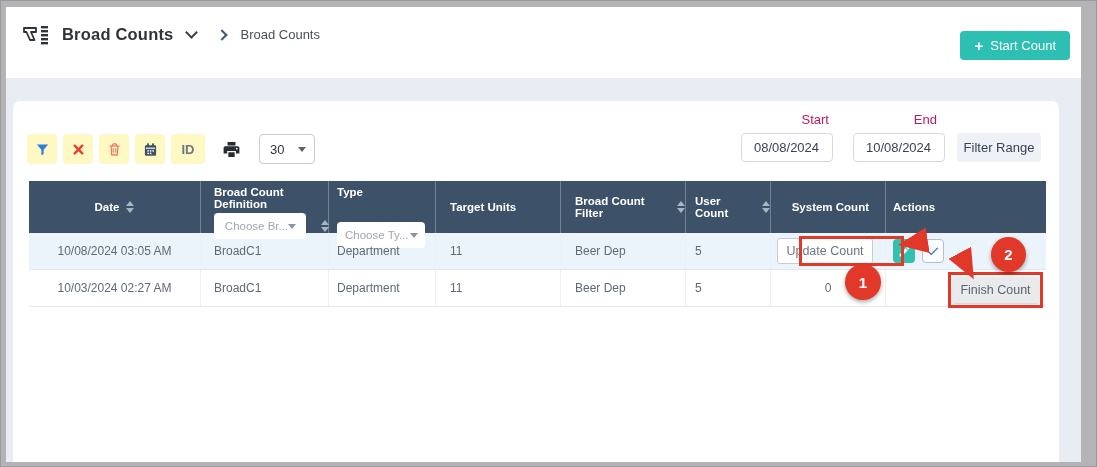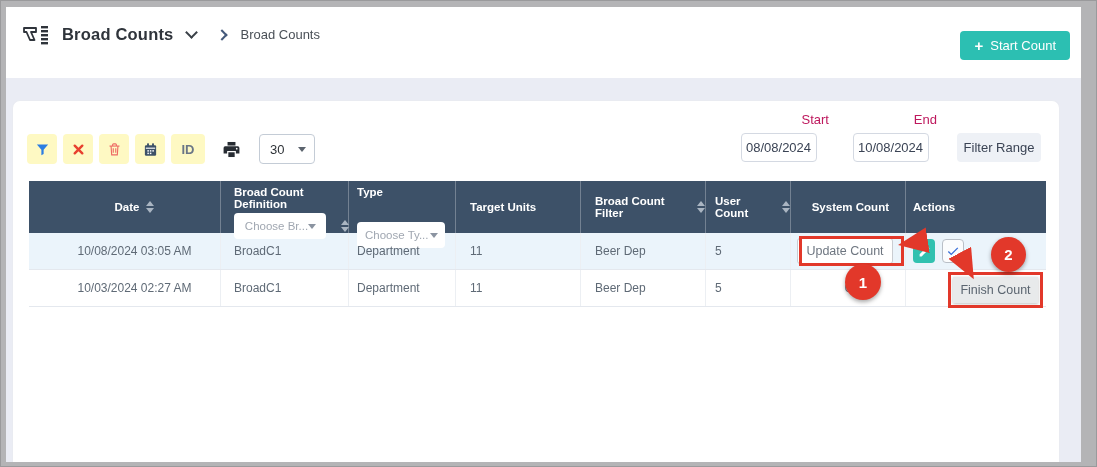--- a/index.html
+++ b/index.html
@@ -35,42 +35,42 @@
   .icon-btn.plain { background:transparent; width:32px; margin-left:4px; }
   .page-size-select { width:56px; height:30px; border:1px solid #c4ccd6; border-radius:4px;
                       display:flex; align-items:center; justify-content:space-between;
                       padding:0 8px 0 10px; font-size:13px; color:#2f3338; cursor:pointer; margin-left:6px; }
   .caret-down { width:0; height:0; border-left:4px solid transparent; border-right:4px solid transparent;
                 border-top:5px solid #5c646e; }
 
   .range-label { position:absolute; top:11px; font-size:13px; color:#be185d; text-align:right; }
   .lbl-start { left:728px; width:88px; }
   .lbl-end   { left:840px; width:84px; }
-  .date-input { position:absolute; top:32px; width:76px; height:29px; border:1px solid #d4d9e2;
-                border-radius:4px; font-size:13px; color:#3a4354; padding:0 0 0 4px;
+  .date-input { position:absolute; top:32px; width:92px; height:29px; border:1px solid #d4d9e2;
+                border-radius:4px; font-size:13px; color:#3a4354; padding:0 0 0 12px;
                 font-family:"Liberation Sans", sans-serif; background:#fff; }
   .inp-start { left:728px; }
   .inp-end   { left:840px; }
   .filter-range-btn { position:absolute; left:944px; top:32px; width:84px; height:29px;
                       background:#eef1f6; border:none; border-radius:4px; font-size:13px;
                       color:#3a4354; cursor:pointer; font-family:"Liberation Sans", sans-serif; }
 
   
   .table { position:absolute; left:16px; top:80px; width:1017px; }
   .thead { display:flex; height:52px; background:#3d5168; color:#fff; }
   .th { display:flex; align-items:center; font-size:11.5px; font-weight:700;
         border-right:1px solid rgba(255,255,255,.28); }
   .th:last-child { border-right:none; }
   .trow { display:flex; height:37px; border-bottom:1px solid #e4e8ee; background:#fff; }
   .trow.highlight { background:#ebf4fb; }
   .td { display:flex; align-items:center; font-size:12px; color:#5f6a76;
         border-right:1px solid #eceff3; }
   .td:last-child { border-right:none; }
 
-  .col-date   { width:172px; justify-content:center;margin-left:20px; }
+  .col-date   { width:172px; justify-content:center; }
   .col-def    { width:128px; padding-left:13px; }
   .col-type   { width:107px; padding-left:8px; }
   .col-target { width:125px; padding-left:14px; }
   .col-bcf    { width:125px; padding-left:14px; }
   .col-user   { width:85px;  padding-left:9px; }
   .col-sys    { width:115px; }
   .col-act    { width:140px; padding-left:7px; }
 
   .th.col-def, .th.col-type { flex-direction:column; align-items:flex-start; justify-content:flex-start;
                               padding-top:5px; }

